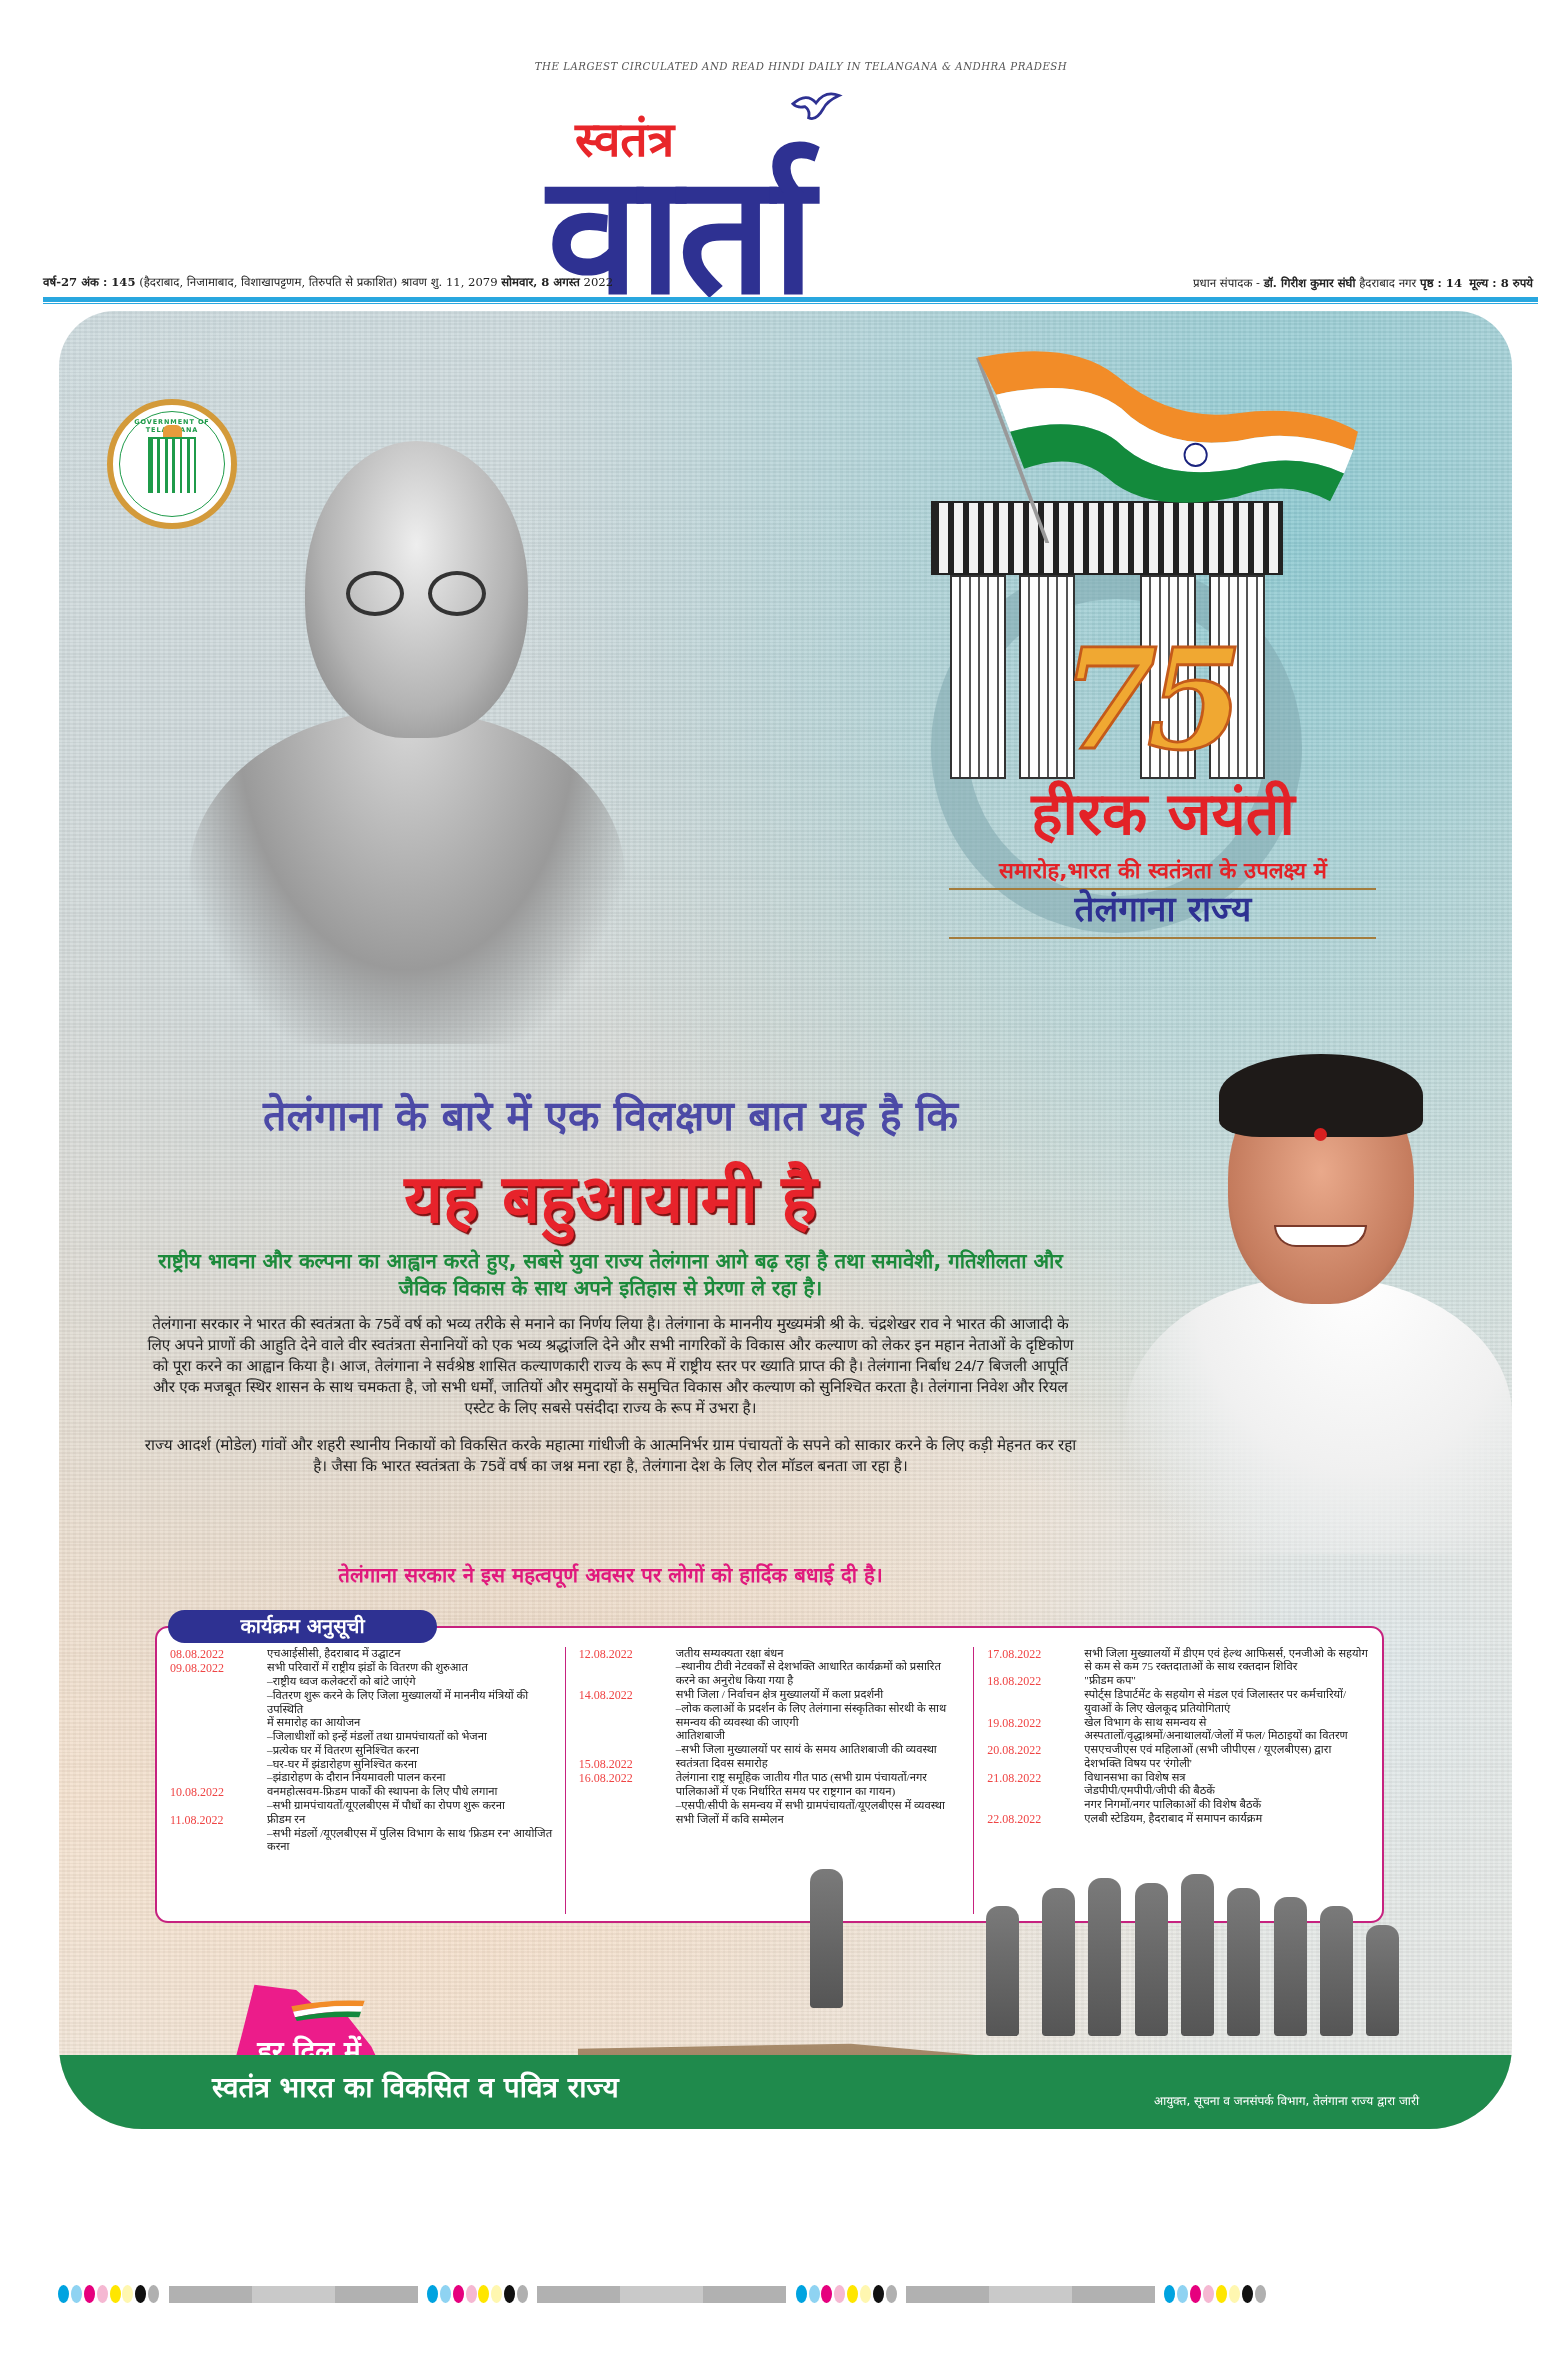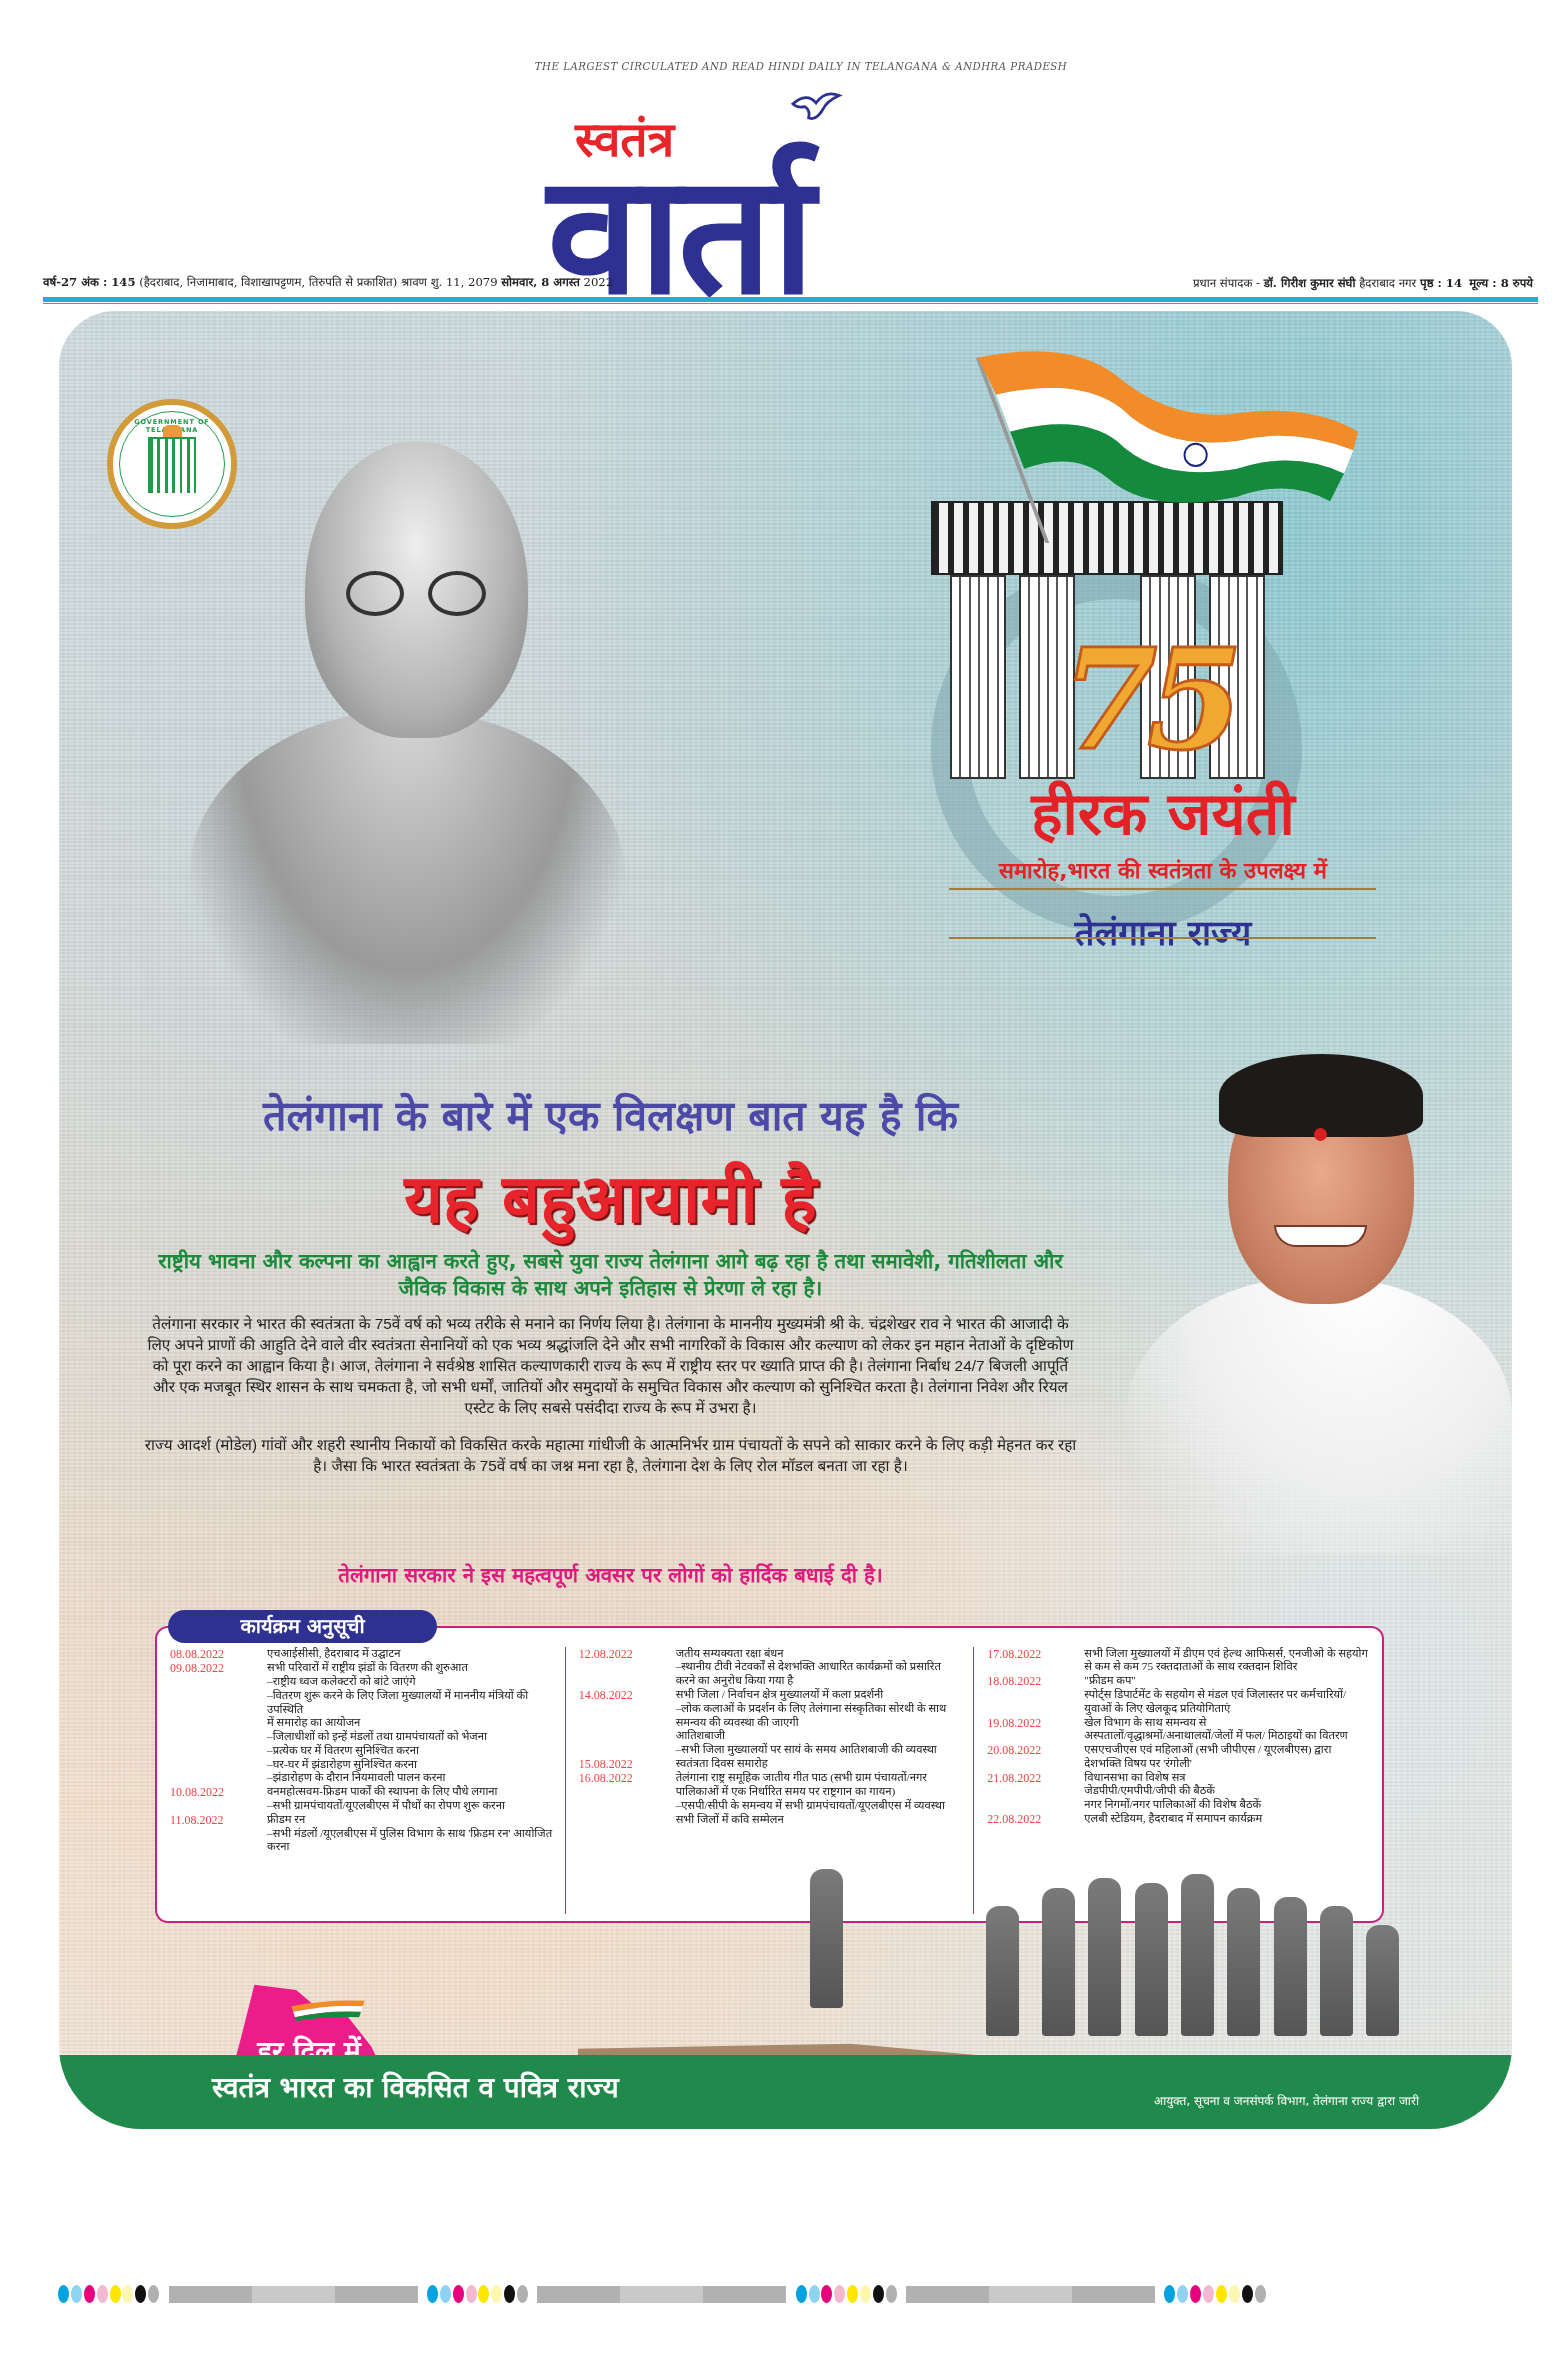--- a/index.html
+++ b/index.html
@@ -68,21 +68,21 @@
     background: repeating-linear-gradient(90deg, #fff 0 7.4px, #555 7.4px 9.3px); }
   .flag { position: absolute; left: 93px; top: 0; width: 464px; height: 204px; }
   .num75 { position: absolute; left: 195px; top: 278px; font-family: "DejaVu Serif", serif; font-size: 139px;
     font-style: italic; color: #f0a832; -webkit-text-stroke: 2.8px #c45a1a; font-weight: bold; letter-spacing: -11px; }
   .heerak { position: absolute; left: 0; top: 445px; width: 594px; text-align: center; font-size: 59px;
     font-weight: bold; color: #e32227; line-height: 1; }
   .samaroh { position: absolute; left: 0; top: 515px; width: 594px; text-align: center; font-size: 22px;
     font-weight: bold; color: #e32227; }
   .state-rule { position: absolute; left: 83px; width: 427px; height: 1.9px; background: #a47c3c; }
   .telangana-rajya { position: absolute; left: 0; top: 545px; width: 594px; text-align: center; font-size: 35px;
-    font-weight: bold; color: #2e3192; margin-top: 24px; }
+    font-weight: bold; color: #2e3192; }
   .dates { position: absolute; left: 0; top: 649px; width: 594px; text-align: center; font-size: 46px;
     font-weight: bold; color: #111; }
 
   
   .kcr { position: absolute; left: 1067px; top: 724px; width: 386px; height: 519px; }
   .kcr-shirt { position: absolute; left: 0; top: 241px; width: 386px; height: 278px; background:
     radial-gradient(ellipse at 60% 0%, #ffffff 0%, #f0f0f0 50%, rgba(240,240,240,0) 85%); border-radius: 50% 50% 0 0; }
   .kcr-face { position: absolute; left: 102px; top: 28px; width: 186px; height: 241px;
     background: radial-gradient(ellipse at 50% 45%, #e9a98b 0%, #c47b5d 70%, #8a523d 100%); border-radius: 48% 48% 45% 45%; }
   .kcr-hair { position: absolute; left: 93px; top: 18.6px; width: 204px; height: 83px; background: #1e1a18; border-radius: 50% 50% 20% 20%; }

